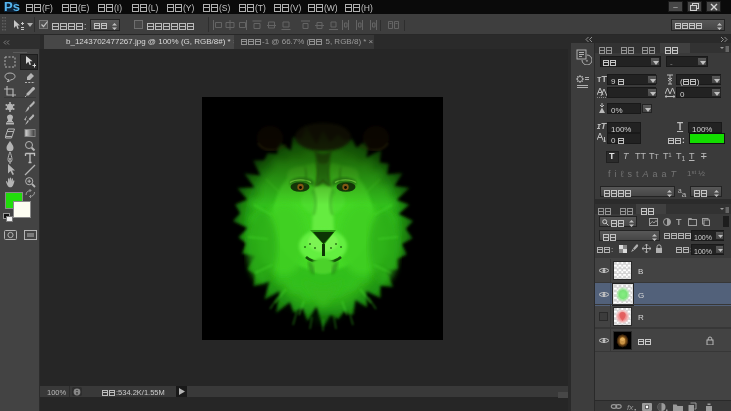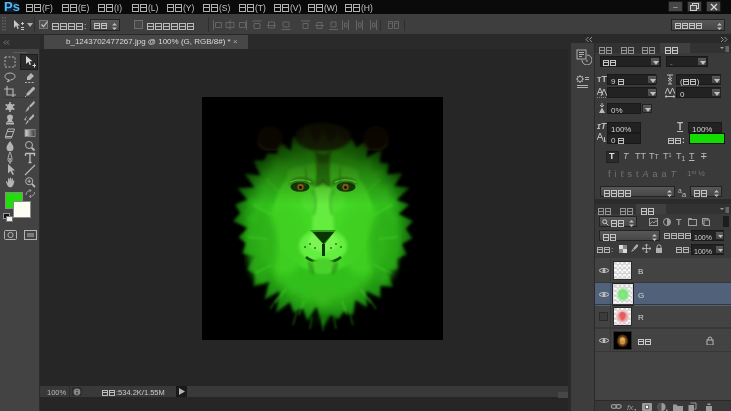--- a/index.html
+++ b/index.html
@@ -128,20 +128,21 @@
         </svg>
     </div>
   </div>
   <div class="abs" id="tabbar">
     <div class="abs" style="left:0;top:0;width:40px;height:14px;background:#2e2e2e">
       <svg width="7" height="5" viewBox="0 0 7 5" style="position:absolute;left:3px;top:5px">
           <path d="M3 0.5 L1 2.5 L3 4.5 M6 0.5 L4 2.5 L6 4.5" stroke="#8a8a8a" fill="none" stroke-width="0.9"></path>
         </svg>
     </div>
     <div class="dtab" style="left:44px;width:189px;background:#474747;color:#dadada;padding-left:22px;width:182px;">b_1243702477267.jpg @ 100% (G, RGB/8#) * <span style="color:#a8a8a8">×</span></div>
+    <div class="dtab" style="left:234px;width:133px;background:#373737;color:#9b9b9b;padding-left:7px;"><i class="z s"></i><i class="z s"></i><i class="z s"></i>-1 @ 66.7% (<i class="z s"></i><i class="z s"></i> 5, RGB/8) * ×</div>
   </div>
   <div class="abs" id="tools">
     <div class="abs" style="left:13px;top:3px;width:14px;height:1px;background:#5a5a5a"></div>
     <div class="abs" style="left:20px;top:5px;width:18px;height:16px;background:#2b2b2b;border:1px solid #1d1d1d;box-sizing:border-box"></div>
     <svg class="abs" style="left:4px;top:7px" width="12" height="12" viewBox="0 0 12 12">
         <rect x="1" y="1" width="10" height="10" fill="none" stroke="#b4b4b4" stroke-dasharray="2 1.5"></rect>
       </svg>
     <svg class="abs" style="left:24px;top:7px" width="12" height="12" viewBox="0 0 12 12">
         <path d="M2 0 L2 8 L4.3 5.8 L5.6 9 L7 8.4 L5.7 5.3 L8.6 5.3 Z" fill="#d8d8d8"></path>
         <path d="M8.5 9.5 h4 M10.5 7.5 v4" stroke="#d8d8d8"></path>

